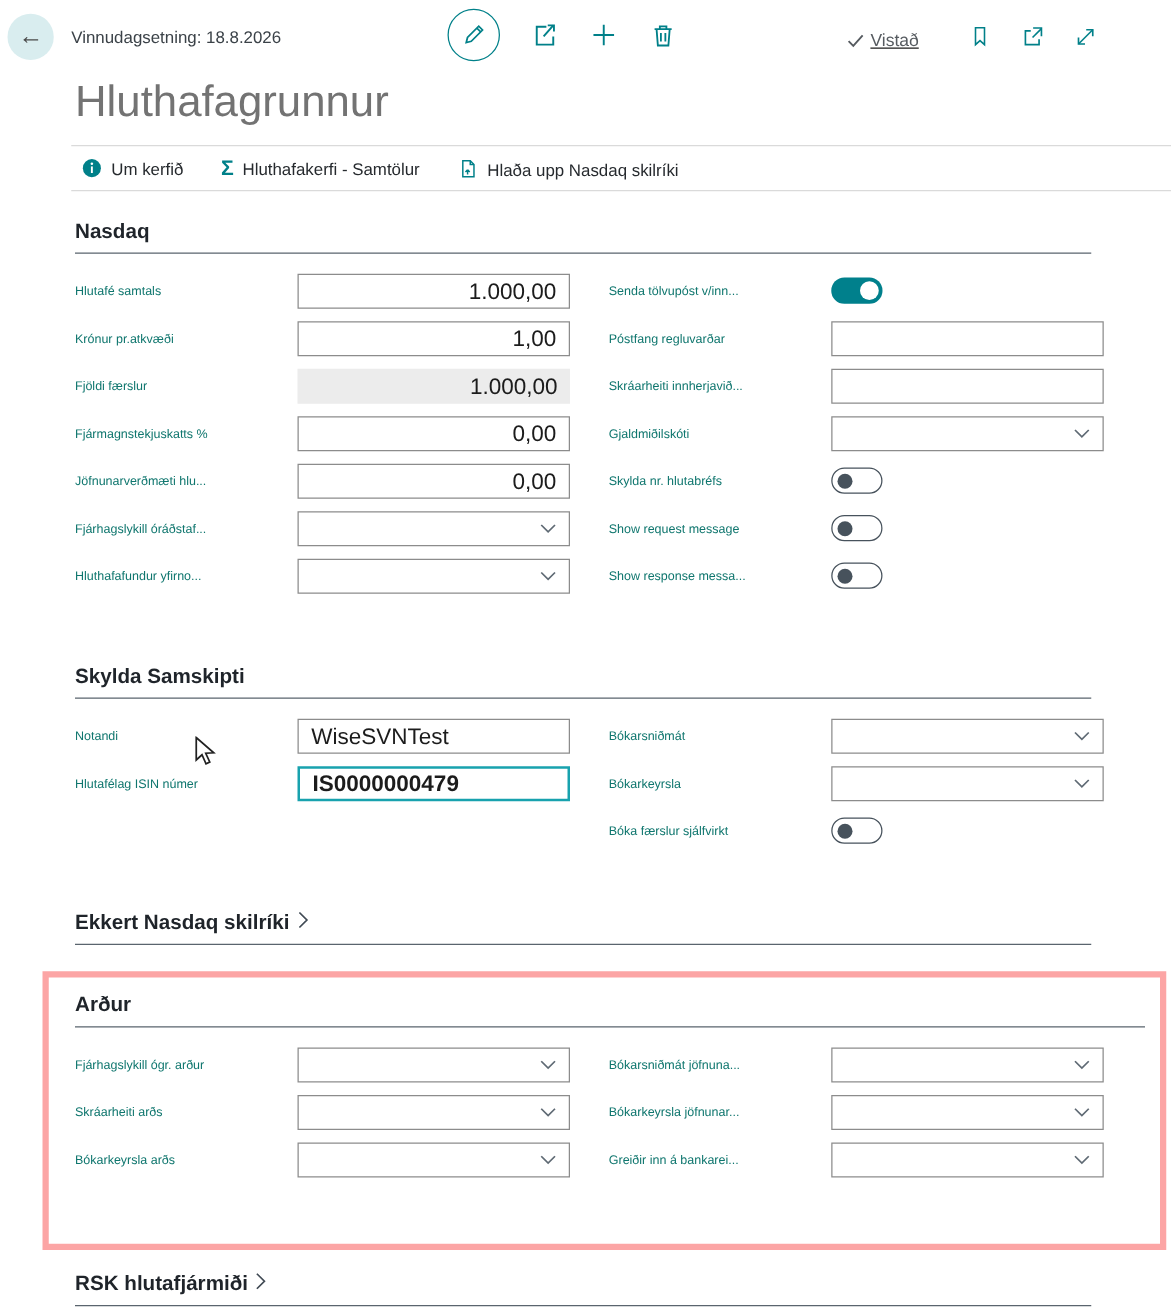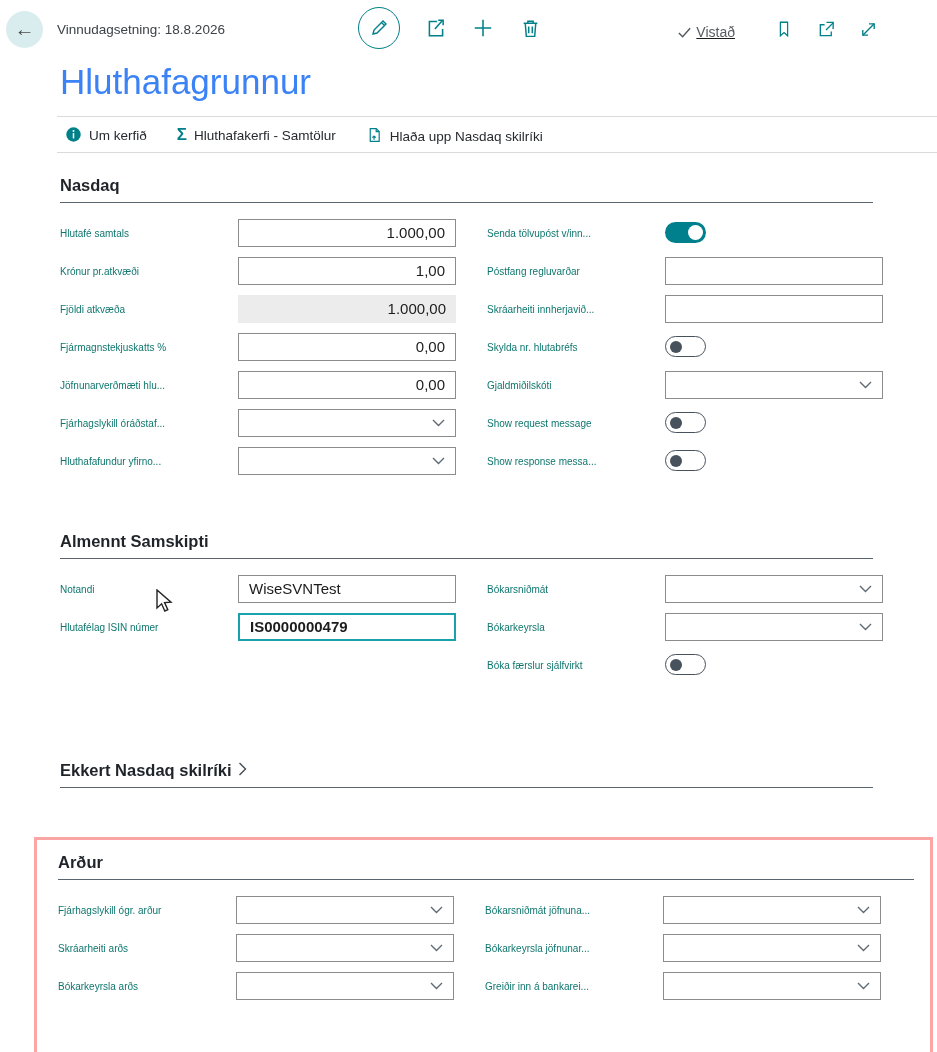--- a/index.html
+++ b/index.html
@@ -25,21 +25,21 @@
     display:flex; align-items:center; justify-content:center;
   }
   .tb-icon { width:22px; height:22px; display:flex; align-items:center; justify-content:center; }
   .tb-icon svg { stroke:#008089; fill:none; stroke-width:1.4; }
   .right-group { position:absolute; right:58px; top:18px; display:flex; align-items:flex-end; gap:20px;text-decoration:underline; }
   .saved { display:flex; align-items:center; gap:4px; font-size:14px; color:#565b60; margin-right:18px; }
   .saved svg { stroke:#565b60; fill:none; stroke-width:1.6; }
 
   
   .page-title {
-    margin:4px 0 14px 60px; font-size:35px; font-weight:300; color:#3b82f6; letter-spacing:0;
+    margin:4px 0 14px 60px; font-size:35px; font-weight:300; color:#737373; letter-spacing:0;
   }
 
   
   .action-bar {
     margin-left:57px; margin-right:0; height:37px;
     border-top:1px solid #dadada; border-bottom:1px solid #dadada;
     display:flex; align-items:center; gap:30px; padding-left:8px;
   }
   .action-item { display:flex; align-items:flex-end; gap:7px; font-size:13.5px; color:#262a2e; cursor:pointer; }
   .action-item svg { flex:none; }
@@ -58,21 +58,21 @@
     display:grid; grid-template-columns:386px 386px; column-gap:41px;
   }
   .col { display:flex; flex-direction:column; }
   .row { display:flex; align-items:center; height:28px; margin-bottom:10px; }
   .flabel { flex:none; width:163px; font-size:10px; color:#0f766e; white-space:nowrap; overflow:hidden; }
   .leader { flex:1; height:0; border-bottom:2px dotted #c3c9ce; margin:3px 9px 0 6px; }
   .control { flex:none; width:218px; height:28px; }
 
   .input {
     border:1px solid #8c8c8c; background:#fff; height:28px; line-height:26px;
-    font-size:15px; padding:0 10px; color:#1c1c1c;
+    font-size:18px; padding:0 10px; color:#1c1c1c;
   }
   .num { text-align:right; }
   .disabled { background:#ececec; border:none; line-height:28px; }
   .focused { border:2px solid #18a2ae; line-height:24px;font-weight:bold; }
   .password { font-size:15px; letter-spacing:1.5px; font-weight:700; }
 
   .dropdown {
     border:1px solid #8c8c8c; background:#fff; height:28px;
     display:flex; align-items:center; justify-content:flex-end; padding:0 10px;
     cursor:pointer;
@@ -87,27 +87,27 @@
   .toggle.on .knob {
     position:absolute; right:3px; top:3px; width:15px; height:15px; border-radius:50%; background:#fff;
   }
   .toggle.off { background:#fff; border:1px solid #47525c; }
   .toggle.off .knob {
     position:absolute; left:4px; top:3.5px; width:12px; height:12px; border-radius:50%; background:#47525c;
   }
 
   .sec-almennt { margin-top:23px; }
   .sec-nasdaq  { margin-top:47px; }
-  .sec-ekkert  { margin-top:72px; }
+  .sec-ekkert  { margin-top:40px; }
   .sec-rsk     { margin-top:18px; }
 
   
   .highlight-box {
-    position:relative; left:-26px; width:899px; margin-top:49px;
-    border:3px solid #fca5a5; padding:13px 0 43px 21px; background:#fff;
+    position:relative; left:-26px; width:899px; margin-top:21px;
+    border:5px solid #fca5a5; padding:13px 0 43px 21px; background:#fff;
   }
   .highlight-box .section-title { width:856px; }
 
   
   .cursor { position:absolute; left:156px; top:589px; z-index:50; pointer-events:none; }
 </style>
 </head>
 <body>
 
 <div class="topbar">
@@ -207,21 +207,21 @@
           <span class="flabel">Hlutafé samtals</span>
           <span class="leader"></span>
           <div class="control input num">1.000,00</div>
         </div>
         <div class="row">
           <span class="flabel">Krónur pr.atkvæði</span>
           <span class="leader"></span>
           <div class="control input num">1,00</div>
         </div>
         <div class="row">
-          <span class="flabel">Fjöldi atkvæða</span>
+          <span class="flabel">Fjöldi færslur</span>
           <span class="leader"></span>
           <div class="control input num disabled">1.000,00</div>
         </div>
         <div class="row">
           <span class="flabel">Fjármagnstekjuskatts %</span>
           <span class="leader"></span>
           <div class="control input num">0,00</div>
         </div>
         <div class="row">
           <span class="flabel">Jöfnunarverðmæti hlu...</span>
@@ -263,62 +263,62 @@
           <span class="flabel">Póstfang regluvarðar</span>
           <span class="leader"></span>
           <div class="control input"></div>
         </div>
         <div class="row">
           <span class="flabel">Skráarheiti innherjavið...</span>
           <span class="leader"></span>
           <div class="control input"></div>
         </div>
         <div class="row">
-          <span class="flabel">Skylda nr. hlutabréfs</span>
-          <span class="leader"></span>
-          <div class="control">
-              <div class="toggle off">
-                <div class="knob"></div>
-              </div>
-            </div>
-        </div>
-        <div class="row">
           <span class="flabel">Gjaldmiðilskóti</span>
           <span class="leader"></span>
           <div class="control dropdown">
             <span class="dd-value"></span>
             <svg width="13" height="8" viewBox="0 0 13 8">
                 <path d="M1 1 l5.5 5.5 L12 1"></path>
               </svg>
           </div>
         </div>
         <div class="row">
-          <span class="flabel">Show request message</span>
+          <span class="flabel">Skylda nr. hlutabréfs</span>
           <span class="leader"></span>
           <div class="control">
               <div class="toggle off">
                 <div class="knob"></div>
               </div>
             </div>
         </div>
         <div class="row">
-          <span class="flabel">Show response messa...</span>
+          <span class="flabel">Show request message</span>
           <span class="leader"></span>
           <div class="control">
               <div class="toggle off">
                 <div class="knob"></div>
               </div>
             </div>
         </div>
+        <div class="row">
+          <span class="flabel">Show response messa...</span>
+          <span class="leader"></span>
+          <div class="control">
+              <div class="toggle off">
+                <div class="knob"></div>
+              </div>
+            </div>
+        </div>
       </div>
     </div>
   </div>
 
   <div class="sec-nasdaq">
-    <div class="section-title">Almennt Samskipti</div>
+    <div class="section-title">Skylda Samskipti</div>
     <div class="form-grid">
       <div class="col">
         <div class="row">
           <span class="flabel">Notandi</span>
           <span class="leader"></span>
           <div class="control input">WiseSVNTest</div>
         </div>
         <div class="row">
           <span class="flabel">Hlutafélag ISIN númer</span>
           <span class="leader"></span>

